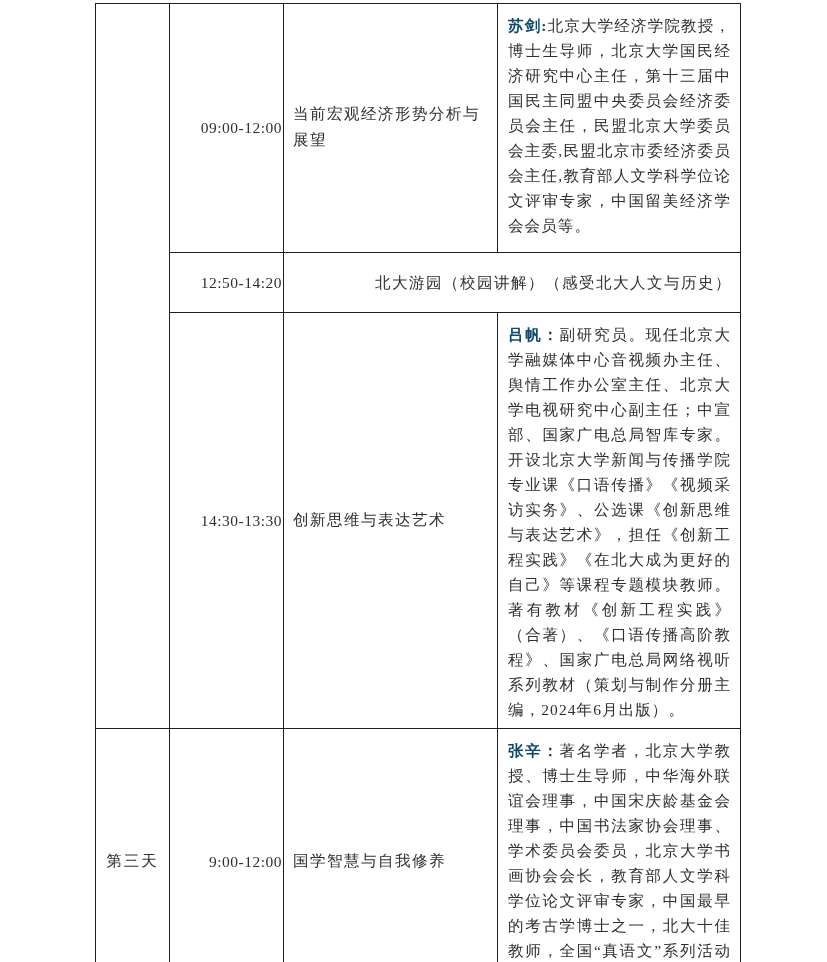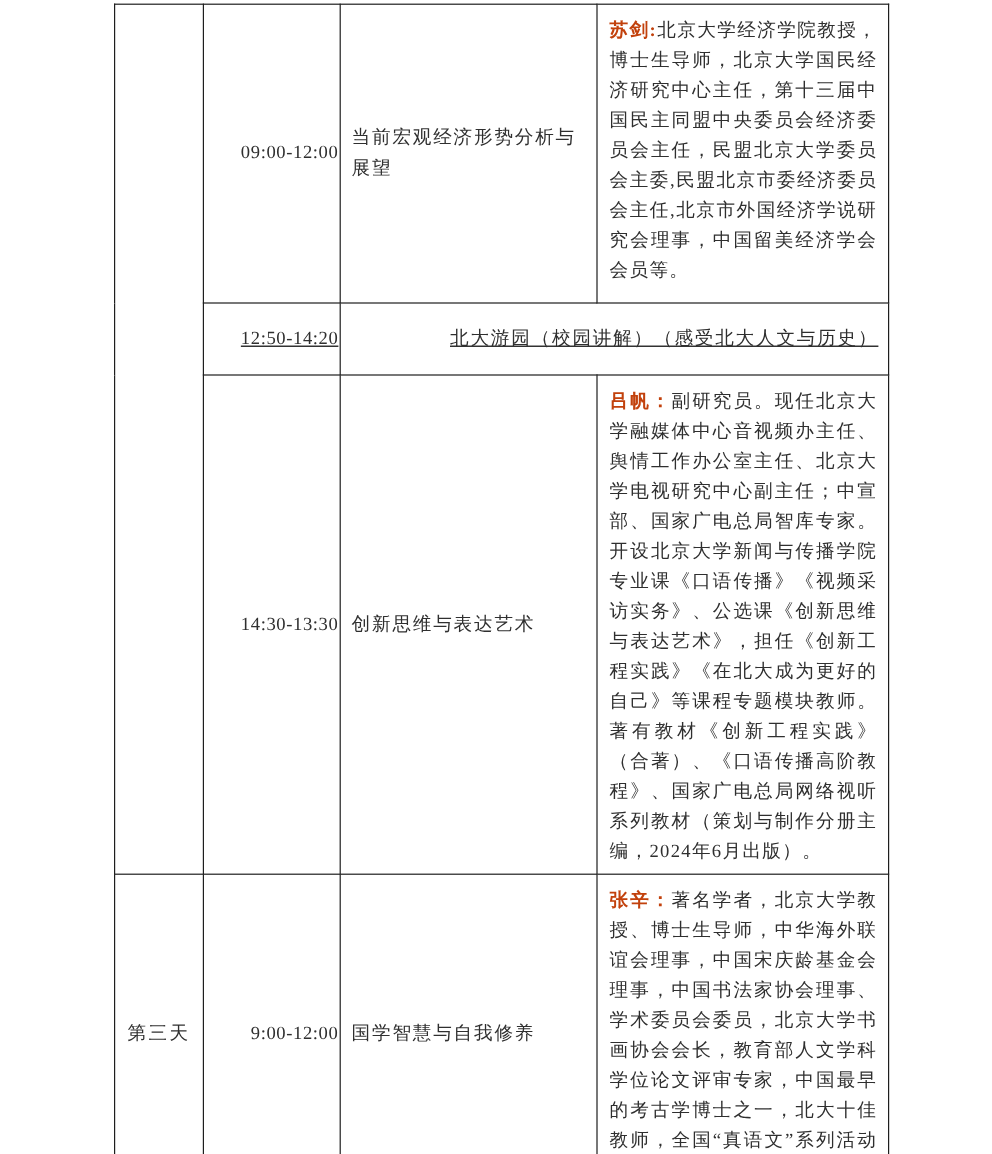--- a/index.html
+++ b/index.html
@@ -29,21 +29,21 @@
     color: #2f2f2f;
     font-size: 15.5px;
     overflow: hidden;
   }
   col.c-day        { width: 74px;  }
   col.c-time       { width: 114px; }
   col.c-course     { width: 214px; }
   col.c-instructor { width: 243px; }
 
   tr.r1 { height: 249px; }
-  tr.r2 { height: 60px; text-decoration: underline;  }
+  tr.r2 { height: 60px;  }
   tr.r3 { height: 403px; }
   tr.r4 { height: 240px; }
 
   td.day {
     text-align: center;
     vertical-align: middle;
     letter-spacing: 2px;
     font-size: 16px;
   }
   td.time {
@@ -70,42 +70,42 @@
   td.instructor {
     vertical-align: top;
     padding: 9px 9px 6px 10px;
     line-height: 25px;
     letter-spacing: 1.1px;
     text-align: justify;
     text-justify: inter-ideograph;
   }
   .instructor-name {
     font-weight: bold;
-    color: #c2410c;
+    color: #0c4a6e;
   }
 </style>
 </head>
 <body>
 
 <div class="page">
   <table class="schedule">
     <colgroup>
       <col class="c-day">
       <col class="c-time">
       <col class="c-course">
       <col class="c-instructor">
     </colgroup>
 
     <tbody>
         <tr class="r1">
       <td class="day" rowspan="3"></td>
       <td class="time">09:00-12:00</td>
       <td class="course">当前宏观经济形势分析与展望</td>
       <td class="instructor">
-        <span class="instructor-name">苏剑:</span><span>北京大学经济学院教授，博士生导师，北京大学国民经济研究中心主任，第十三届中国民主同盟中央委员会经济委员会主任，民盟北京大学委员会主委,民盟北京市委经济委员会主任,北京市外国经济学说研究会理事，中国留美经济学会会员等。</span>
+        <span class="instructor-name">苏剑:</span><span>北京大学经济学院教授，博士生导师，北京大学国民经济研究中心主任，第十三届中国民主同盟中央委员会经济委员会主任，民盟北京大学委员会主委,民盟北京市委经济委员会主任,教育部人文学科学位论文评审专家，中国留美经济学会会员等。</span>
       </td>
     </tr>
 
     <tr class="r2">
       <td class="time">12:50-14:20</td>
       <td class="event" colspan="2">北大游园（校园讲解）（感受北大人文与历史）</td>
     </tr>
 
     <tr class="r3">
       <td class="time">14:30-13:30</td>

